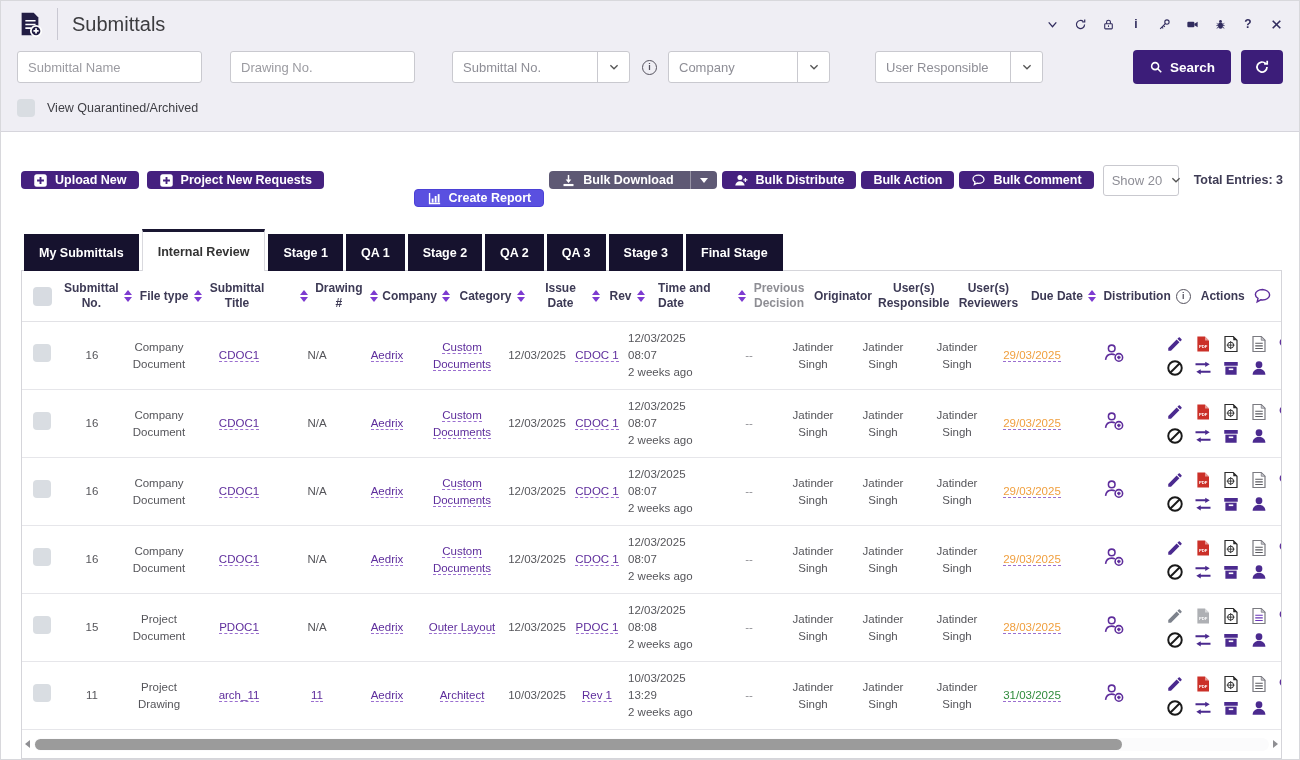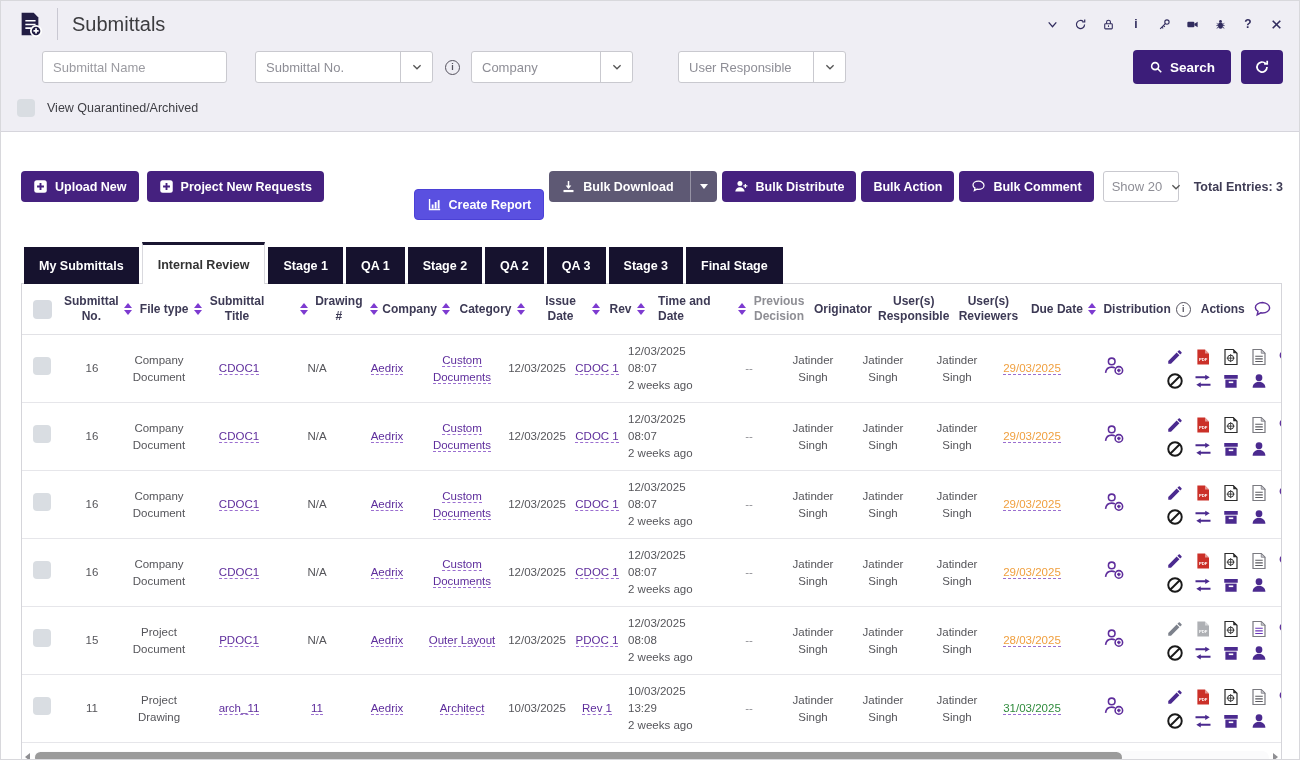--- a/index.html
+++ b/index.html
@@ -12,21 +12,21 @@
   .topbar { display:flex; align-items:center; height:46px; padding:0 16px; }
   .app-icon { width:26px; height:26px; display:inline-flex; }
   .vdiv { width:1px; height:32px; background:#c9c8d2; margin:0 14px; }
   .page-title { font-size:20px; font-weight:400; color:#3c3c3f; }
   .win-icons { margin-left:auto; display:flex; align-items:center; gap:14px; color:#312c5e; }
   .wic { width:14px; height:14px; display:inline-flex; align-items:center; justify-content:center; cursor:pointer; font-weight:bold; font-size:12px; }
   .wic svg { width:13px; height:13px; }
 
   
   .filterbar { display:flex; align-items:center; padding:3px 16px 0; }
-  .txt { height:32px; width:185px; border:1px solid #c9c9cf; border-radius:3px; background:#fff; padding:0 10px; font-size:13px; color:#555; font-family:inherit;margin-left:25px; }
+  .txt { height:32px; width:185px; border:1px solid #c9c9cf; border-radius:3px; background:#fff; padding:0 10px; font-size:13px; color:#555; font-family:inherit; }
   .txt::placeholder { color:#9b9ba1; }
   .in-name { margin-right:28px; } .in-draw { margin-right:37px; }
   .sel { height:32px; background:#fff; border:1px solid #c9c9cf; border-radius:3px; display:flex; align-items:center; cursor:pointer; }
   .sel-label { flex:1; padding:0 10px; font-size:13px; color:#8e8e96; white-space:nowrap; }
   .sel-arrow { width:32px; align-self:stretch; display:flex; align-items:center; justify-content:center; border-left:1px solid #c9c9cf; }
   .sel-arrow svg { width:12px; height:12px; stroke:#555; }
   .sel-subno { width:178px; margin-right:12px; }
   .sel-company { width:162px; margin-right:45px; }
   .sel-user { width:168px; }
   .infoc { width:15px; height:15px; border:1.5px solid #55525e; border-radius:50%; display:inline-flex; align-items:center; justify-content:center; flex:0 0 auto; }
@@ -36,21 +36,21 @@
   .search-btn svg { width:14px; height:14px; stroke:#fff; }
   .reset-btn { margin-left:10px; height:34px; width:42px; background:#3c1d79; color:#fff; border:none; border-radius:4px; display:inline-flex; align-items:center; justify-content:center; cursor:pointer; }
   .reset-btn svg { width:16px; height:16px; stroke:#fff; }
 
   .quarantine { display:flex; align-items:center; gap:12px; margin:15px 16px 0; }
   .cb { width:18px; height:18px; background:#d9dde2; border-radius:4px; display:inline-block; cursor:pointer; flex:0 0 auto; }
   .quarantine label { font-size:12.5px; color:#3f3f45; }
 
   
   .toolbar { display:flex; align-items:center; padding:21px 16px 14px 20px; }
-  .btn { height:31px; border:none; border-radius:4px; color:#fff; font-weight:bold; font-size:12.5px; display:inline-flex; align-items:center; gap:7px; padding:0 12px; cursor:pointer; font-family:inherit; white-space:nowrap; }
+  .btn { height:18px; border:none; border-radius:4px; color:#fff; font-weight:bold; font-size:12.5px; display:inline-flex; align-items:center; gap:7px; padding:0 12px; cursor:pointer; font-family:inherit; white-space:nowrap; }
   .btn svg { width:15px; height:15px; }
   .btn-deep { background:#45217f; }
   .b-upload { margin-right:8px; }
   .tb-right { margin-left:auto; display:flex; align-items:center; gap:5px; }
   .b-report { background:#5a50e0; border:1px solid #4b41d6;margin-top:36px; }
   .b-download { background:#5e5974; padding-right:0; }
   .dl-caret { border-left:1px solid rgba(255,255,255,.35); padding:0 9px; margin-left:9px; align-self:stretch; display:flex; align-items:center; }
   .caret-dn { width:0; height:0; border-left:4px solid transparent; border-right:4px solid transparent; border-top:5px solid #fff; }
   .show-sel { width:76px; height:31px; margin-left:4px; }
   .show-sel .sel-label { color:#8e8e96; padding:0 8px; }
@@ -175,20 +175,21 @@
           <span class="wic">
             <svg viewBox="0 0 24 24" fill="none" stroke="currentColor" stroke-width="3">
               <path d="M5 5l14 14M19 5L5 19"></path>
             </svg>
           </span>
         </div>
     </div>
 
     <div class="filterbar">
       <input class="txt in-name" type="text" placeholder="Submittal Name" style="">
+      <input class="txt in-draw" type="text" placeholder="Drawing No." style="">
       <div class="sel sel-subno">
         <span class="sel-label">Submittal No.</span>
         <span class="sel-arrow">
             <svg viewBox="0 0 20 20" fill="none" stroke-width="2.2">
               <path d="M4 7l6 6 6-6"></path>
             </svg>
           </span>
       </div>
       <span class="infoc filter-info"></span>
       <div class="sel sel-company">

